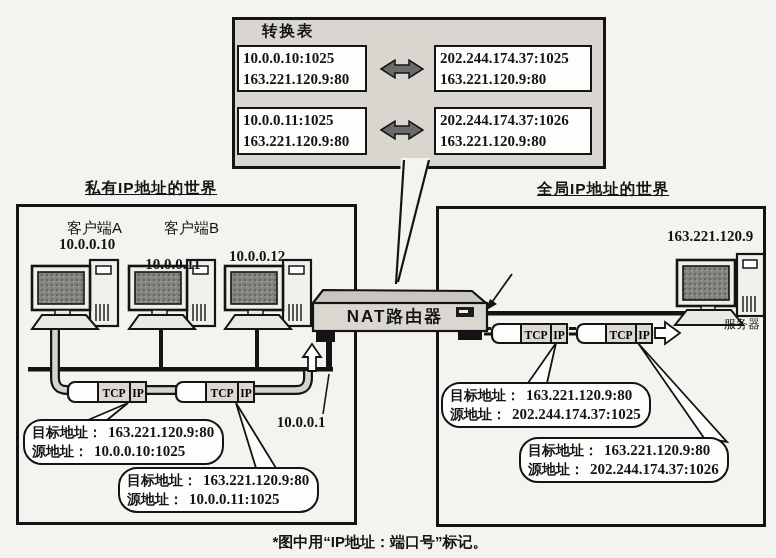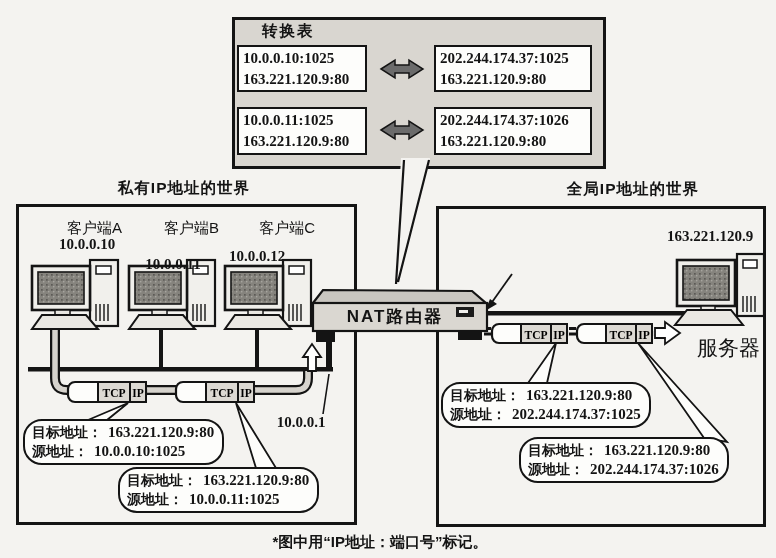--- a/index.html
+++ b/index.html
@@ -8,21 +8,21 @@
   .abs{position:absolute;}
   svg{position:absolute;left:0;top:0;}
   
   .ttable{background:#d9d6d0;border:3px solid #141414;}
   .ttitle{font-weight:bold;font-size:15.5px;letter-spacing:2px;}
   .tbox{background:#fdfdfb;border:2.5px solid #141414;box-sizing:border-box;
         font-family:"Liberation Serif",serif;font-weight:bold;font-size:15px;
         line-height:21px;padding:1px 0 0 4px;white-space:nowrap;}
   
   .world{border:3px solid #141414;box-sizing:border-box;background:transparent;}
-  .wtitle{font-weight:bold;font-size:15.5px;letter-spacing:1px;text-align:right;}
+  .wtitle{font-weight:bold;font-size:15.5px;letter-spacing:1px;text-align:left;text-decoration:underline;}
   
   .cjk{font-weight:normal;font-size:15px;text-align:right;white-space:nowrap;}
   .num{font-family:"Liberation Serif",serif;font-weight:bold;font-size:15px;text-align:center;white-space:nowrap;}
   
   .callout{background:#fdfdfb;border:2.5px solid #141414;border-radius:19px;
            box-sizing:border-box;padding:2px 8px 3px 7px;white-space:nowrap;}
   .crow{line-height:17.5px;}
   .clabel{font-weight:bold;font-size:14px;}
   .cval{font-family:"Liberation Serif",serif;font-weight:bold;font-size:15px;padding-left:6px;}
   .routerlbl{font-weight:bold;font-size:17px;text-align:center;letter-spacing:2px;}
@@ -170,27 +170,26 @@
     <div>163.221.120.9:80</div>
   </div>
 
   <div class="abs wtitle" style="left:85px;top:178px;width:165px;">私有IP地址的世界</div>
   <div class="abs wtitle" style="left:537px;top:179px;width:162px;">全局IP地址的世界</div>
 
   <div class="abs cjk" style="left:30px;top:219px;width:92px;">客户端A</div>
   <div class="abs num" style="left:41px;top:236px;width:92px;">10.0.0.10</div>
   <div class="abs cjk" style="left:127px;top:219px;width:92px;">客户端B</div>
   <div class="abs num" style="left:127px;top:236px;width:92px;margin-top:20px;">10.0.0.11</div>
-  <div class="abs cjk" style="left:223px;top:219px;width:92px;">客户端C</div>
   <div class="abs num" style="left:211px;top:236px;width:92px;margin-top:12px;">10.0.0.12</div>
 
   <div class="abs routerlbl" style="left:330px;top:305px;width:130px;">NAT路由器</div>
   <div class="abs num" style="left:270px;top:414px;width:62px;">10.0.0.1</div>
   <div class="abs num" style="left:654px;top:228px;width:112px;">163.221.120.9</div>
-  <div class="abs cjk" style="left:684px;top:334px;width:76px;font-size:21px;">服务器</div>
+  <div class="abs cjk" style="left:684px;top:316px;width:76px;font-size:12px;">服务器</div>
 
   <div class="abs callout" style="left:23px;top:419px;">
     <div class="crow"><span class="clabel">目标地址：</span><span class="cval">163.221.120.9:80</span></div>
     <div class="crow"><span class="clabel">源地址：</span><span class="cval">10.0.0.10:1025</span></div>
   </div>
   <div class="abs callout" style="left:118px;top:467px;">
     <div class="crow"><span class="clabel">目标地址：</span><span class="cval">163.221.120.9:80</span></div>
     <div class="crow"><span class="clabel">源地址：</span><span class="cval">10.0.0.11:1025</span></div>
   </div>
   <div class="abs callout" style="left:441px;top:382px;">

